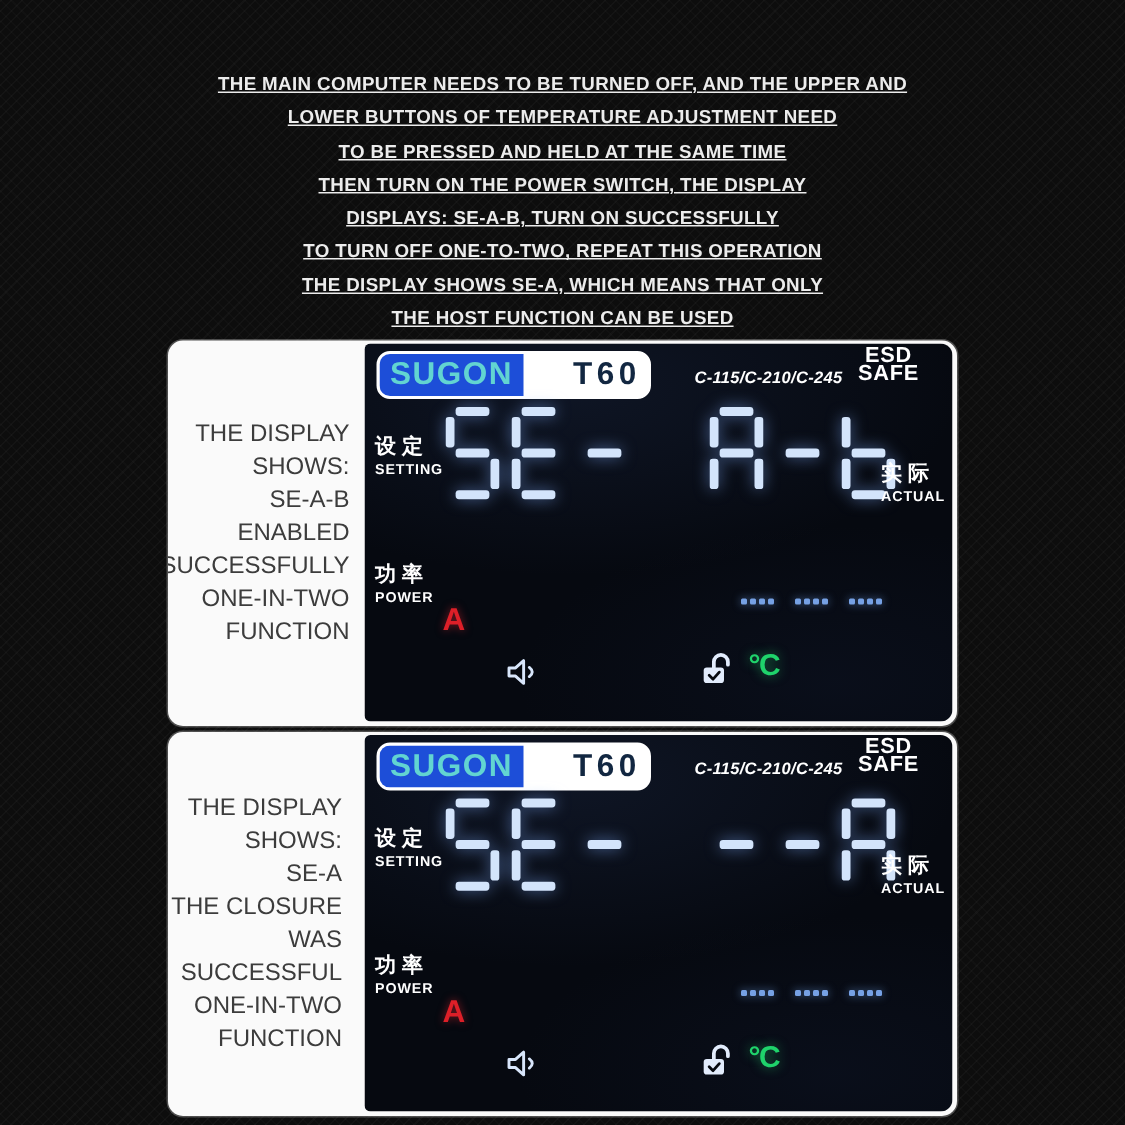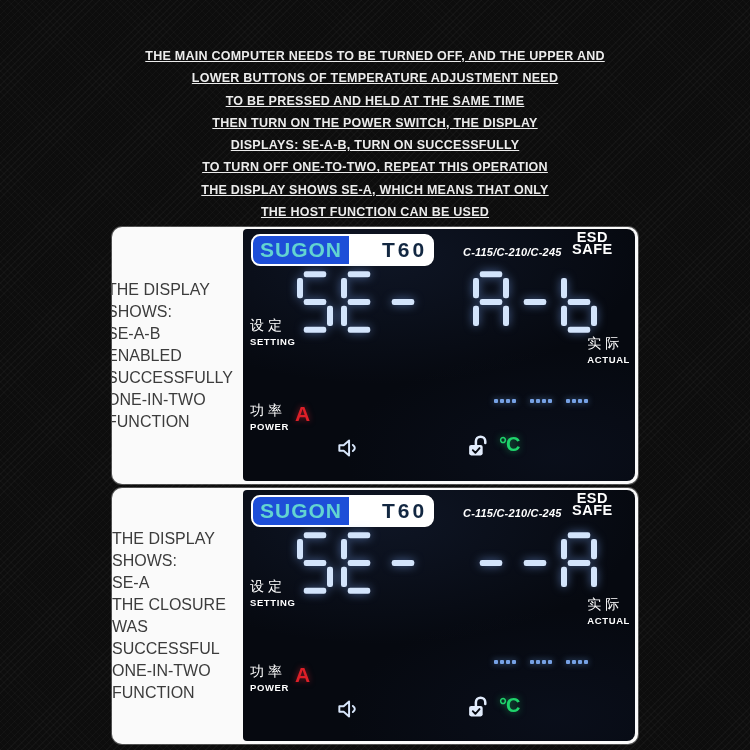--- a/index.html
+++ b/index.html
@@ -17,21 +17,21 @@
   .title{color:#fff;font-size:34px;font-weight:800;letter-spacing:0.2px;}
   .intro{position:absolute;top:45px;left:0;right:0;text-align:center;
     color:#ececec;font-size:12.5px;font-weight:bold;line-height:22.3px;
     letter-spacing:0.25px;white-space:pre-line;text-decoration:underline;}
   
   .card{position:absolute;left:112px;width:526px;background:#fafafa;border-radius:10px;
     overflow:hidden;box-shadow:0 0 0 1px rgba(200,200,200,0.35);}
   .card1{top:227px;height:257px;}
   .card2{top:488px;height:256px;}
   .caption{position:absolute;left:0;top:0;bottom:0;width:116px;
-    display:flex;align-items:center;justify-content:center;text-align:left;
+    display:flex;align-items:center;justify-content:center;text-align:right;
     color:#3c3c3c;font-size:16px;line-height:22px;white-space:pre-line;}
   .screen{position:absolute;left:131px;top:2px;right:3px;bottom:3px;
     border-radius:4px 8px 8px 4px;
     background:
       radial-gradient(120% 90% at 35% 12%, rgba(45,65,110,0.22), rgba(0,0,0,0) 55%),
       radial-gradient(90% 70% at 80% 90%, rgba(30,45,85,0.15), rgba(0,0,0,0) 60%),
       #060910;}
   
   .logo{position:absolute;left:8px;top:5px;height:32px;box-sizing:border-box;
     display:flex;align-items:stretch;border:2px solid #fff;border-radius:9px;
@@ -40,21 +40,21 @@
     letter-spacing:1px;padding:0 7px;display:flex;align-items:center;}
   .logo-model{background:#fff;color:var(--navy,#122741);font-weight:800;font-size:21px;
     letter-spacing:3px;padding:0 5px 0 9px;display:flex;align-items:center;margin-left:24px;}
   .cartridges{position:absolute;left:188px;top:17px;color:#fff;font-weight:bold;
     font-style:italic;font-size:11px;letter-spacing:0.2px;margin-left:32px;}
   .esd{position:absolute;left:296px;top:3px;color:#fff;font-weight:800;font-size:14.5px;
     line-height:11.5px;letter-spacing:0.5px;text-align:center;margin-left:33px;}
   .esd span{display:block;}
   
   .lab{position:absolute;color:#fff;}
-  .lab .cn{display:block;font-size:14px;font-weight:normal;letter-spacing:4px;white-space:nowrap;margin-top:28px;}
+  .lab .cn{display:block;font-size:14px;font-weight:bold;letter-spacing:4px;white-space:nowrap;}
   .lab .en{display:block;font-size:9.5px;font-weight:bold;letter-spacing:0.6px;margin-top:1px;}
   .setting{left:7px;top:60px;}
   .actual{right:5px;top:78px;}
   .power{left:7px;top:145px;}
   
   .segline{position:absolute;left:54px;top:38px;display:flex;gap:8px;
     color:var(--seg,#d3e4fb);
     filter:drop-shadow(0 0 5px rgba(130,175,255,0.55));}
   .segchar{width:36px;height:70px;display:block;}
   .segchar rect{fill:currentColor;}

